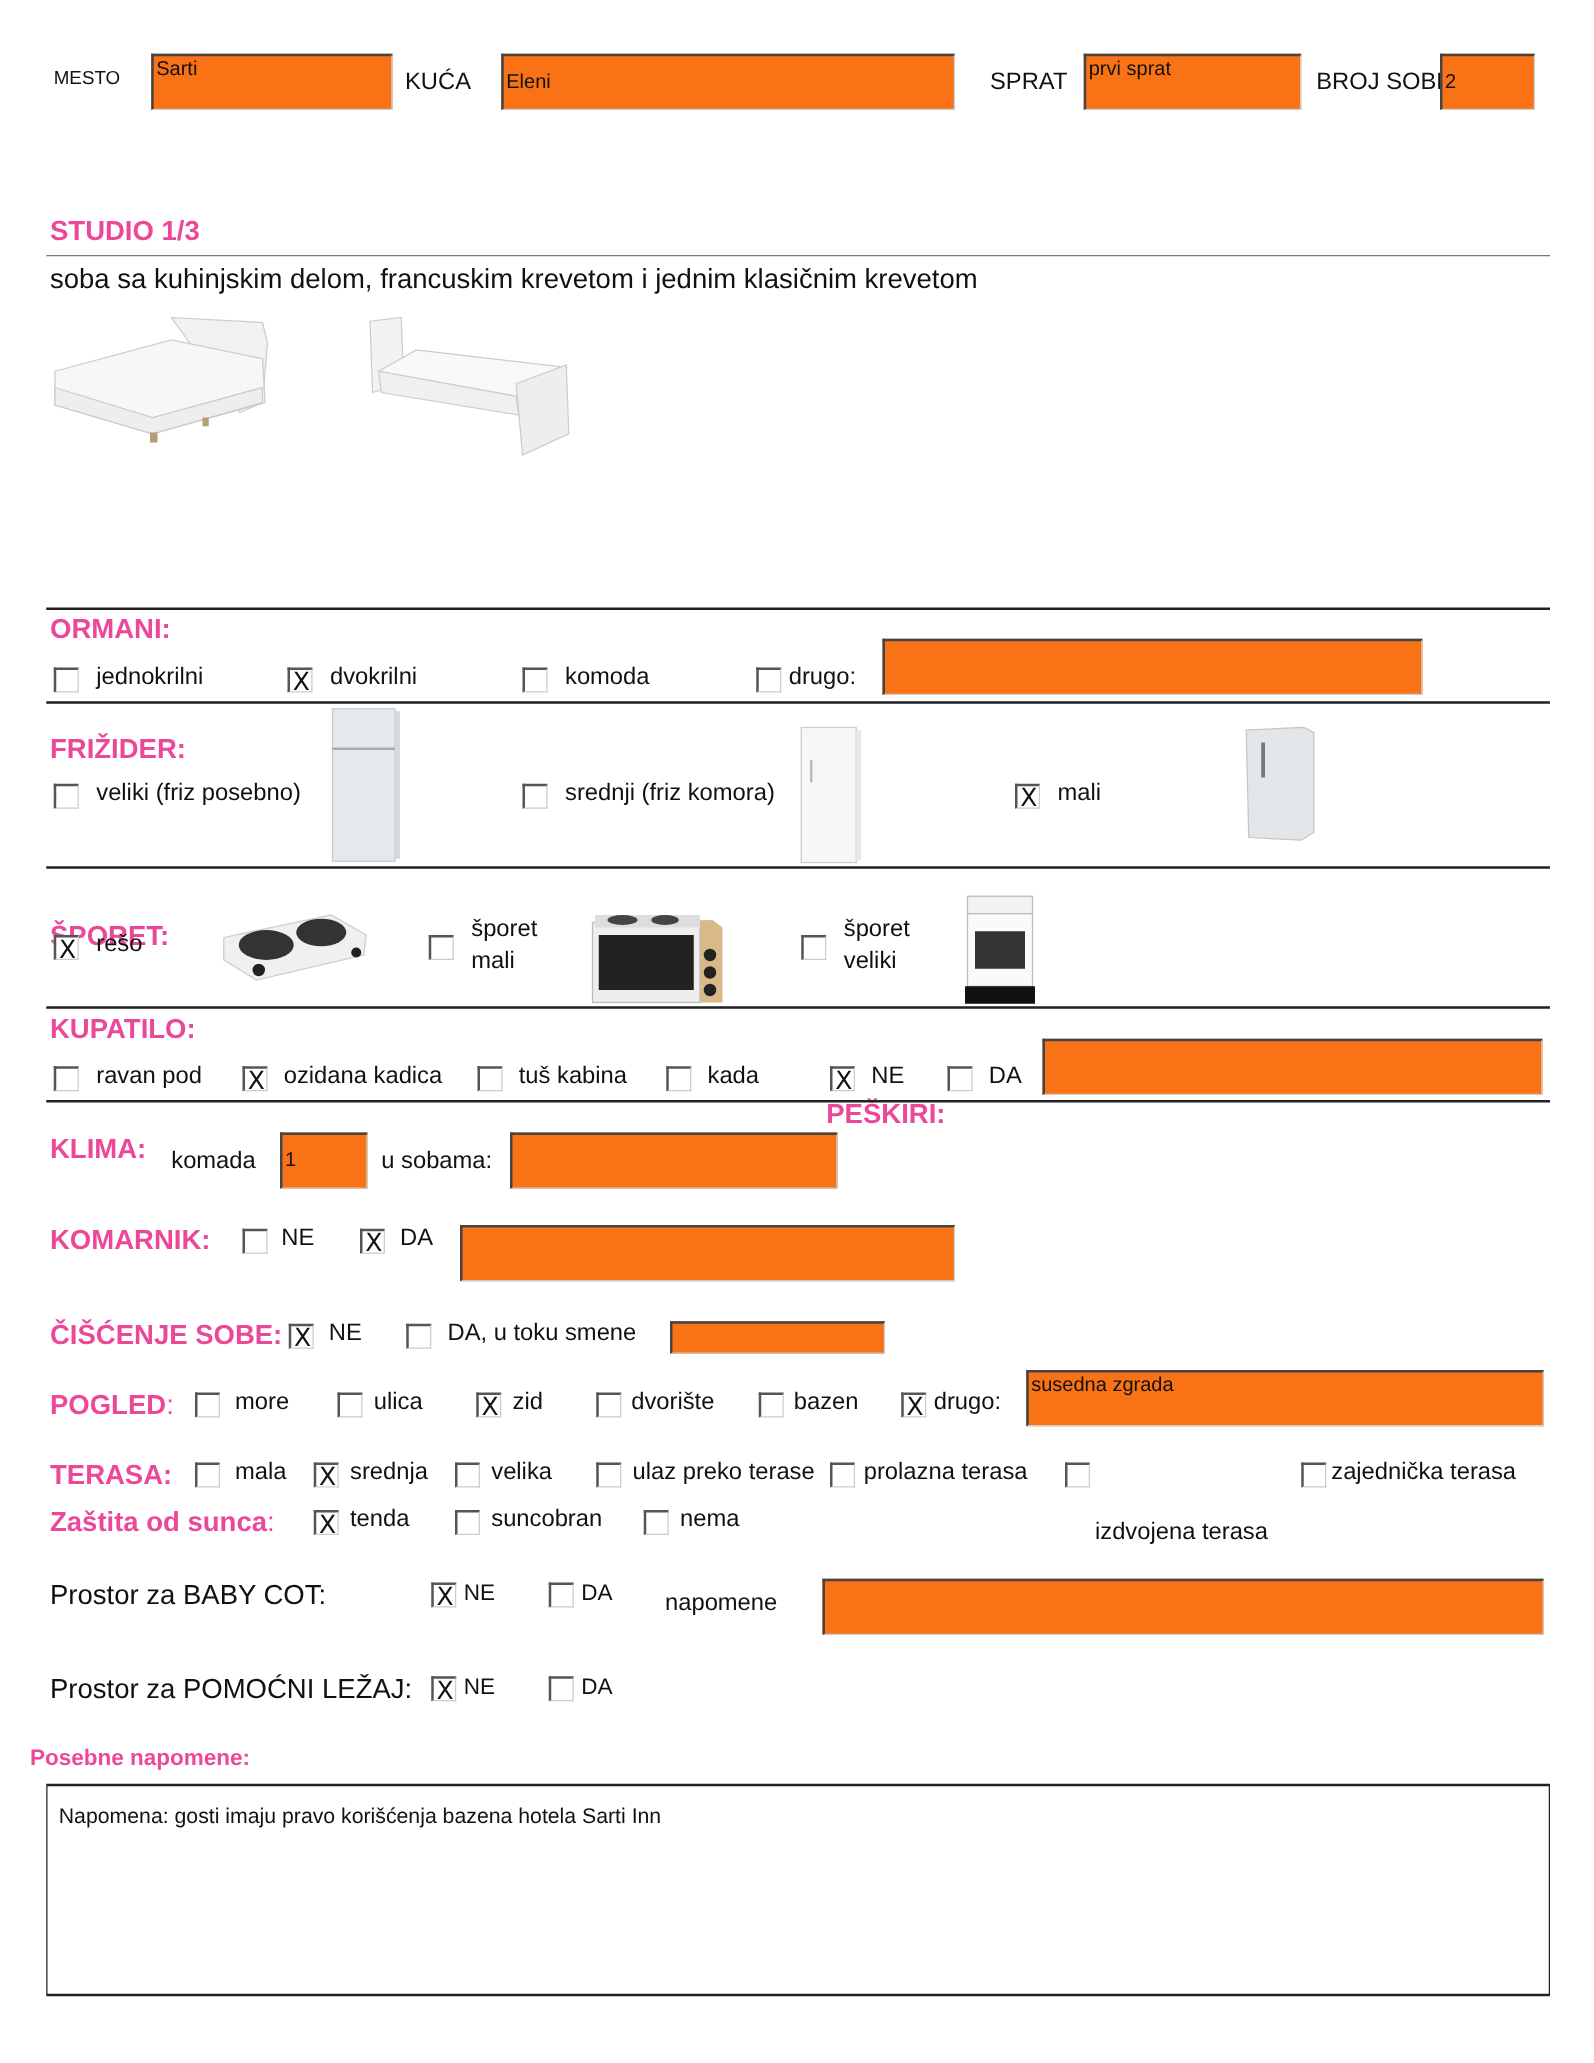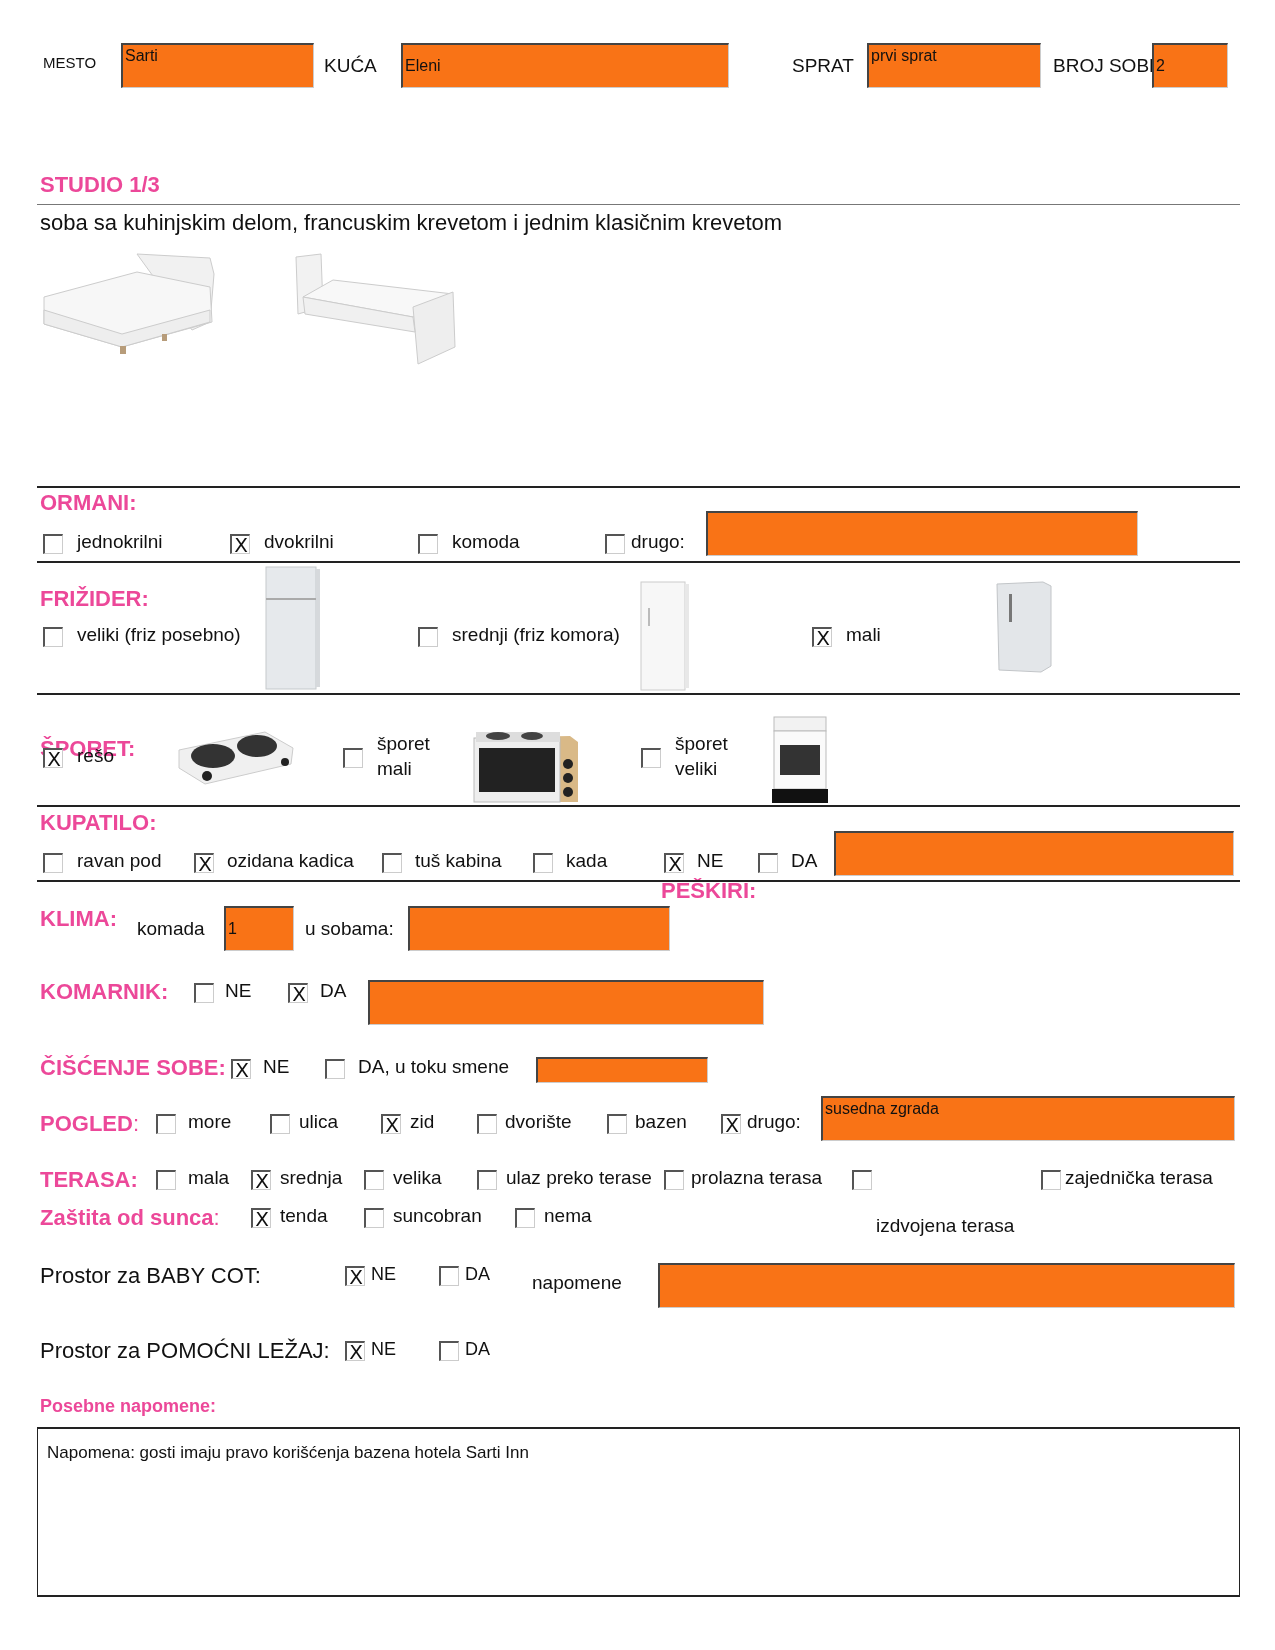--- a/index.html
+++ b/index.html
@@ -22,21 +22,21 @@
   .notes-box { position:absolute; left:37px; top:1427px; width:1203px; height:170px; box-sizing:border-box;
                border:1px solid #222; border-top:2px solid #222; border-bottom:2px solid #222; }
   .notes-text { position:absolute; left:9px; top:14px; font-size:17px; white-space:nowrap; }
 </style>
 </head>
 <body>
 
 <span class="lbl" style="left:43px;top:54px;font-size:15px;">MESTO</span>
 <div class="field top" style="left:121px;top:43px;width:193px;height:45px;">Sarti</div>
 <span class="lbl" style="left:324px;top:55px;">KUĆA</span>
-<div class="field mid" style="left:401px;top:43px;width:328px;height:45px;">Eleni</div>
+<div class="field mid" style="left:401px;top:43px;width:363px;height:45px;">Eleni</div>
 <span class="lbl" style="left:792px;top:55px;">SPRAT</span>
 <div class="field top" style="left:867px;top:43px;width:174px;height:45px;">prvi sprat</div>
 <span class="lbl" style="left:1053px;top:55px;">BROJ SOBE</span>
 <div class="field mid" style="left:1152px;top:43px;width:76px;height:45px;">2</div>
 
 <span class="hdr" style="left:40px;top:172px;font-size:22px;">STUDIO 1/3</span>
 <div class="hr" style="top:204px;height:1px;background:#777;"></div>
 <span class="lbl" style="left:40px;top:210px;font-size:22px;">soba sa kuhinjskim delom, francuskim krevetom i jednim klasičnim krevetom</span>
 
 <svg class="img-ph" style="left:42px;top:252px;" width="175" height="105" viewBox="0 0 175 105">
@@ -207,16 +207,16 @@
 <span class="lbl lbl-sm" style="left:465px;top:1264px;">DA</span>
 <span class="lbl" style="left:532px;top:1272px;">napomene</span>
 <div class="field" style="left:658px;top:1263px;width:577px;height:45px;"></div>
 
 <span class="lbl" style="left:40px;top:1338px;font-size:22px;">Prostor za POMOĆNI LEŽAJ:</span>
 <div class="cb checked" style="left:345px;top:1341px;"></div>
 <span class="lbl lbl-sm" style="left:371px;top:1339px;">NE</span>
 <div class="cb" style="left:439px;top:1341px;"></div>
 <span class="lbl lbl-sm" style="left:465px;top:1339px;">DA</span>
 
-<span class="hdr" style="left:40px;top:1396px;font-size:18px;">Posebne napomene:</span>
+<span class="hdr" style="left:24px;top:1396px;font-size:18px;">Posebne napomene:</span>
 <div class="notes-box">
   <span class="notes-text">Napomena: gosti imaju pravo korišćenja bazena hotela Sarti Inn</span>
 </div>
 
 </body></html>

